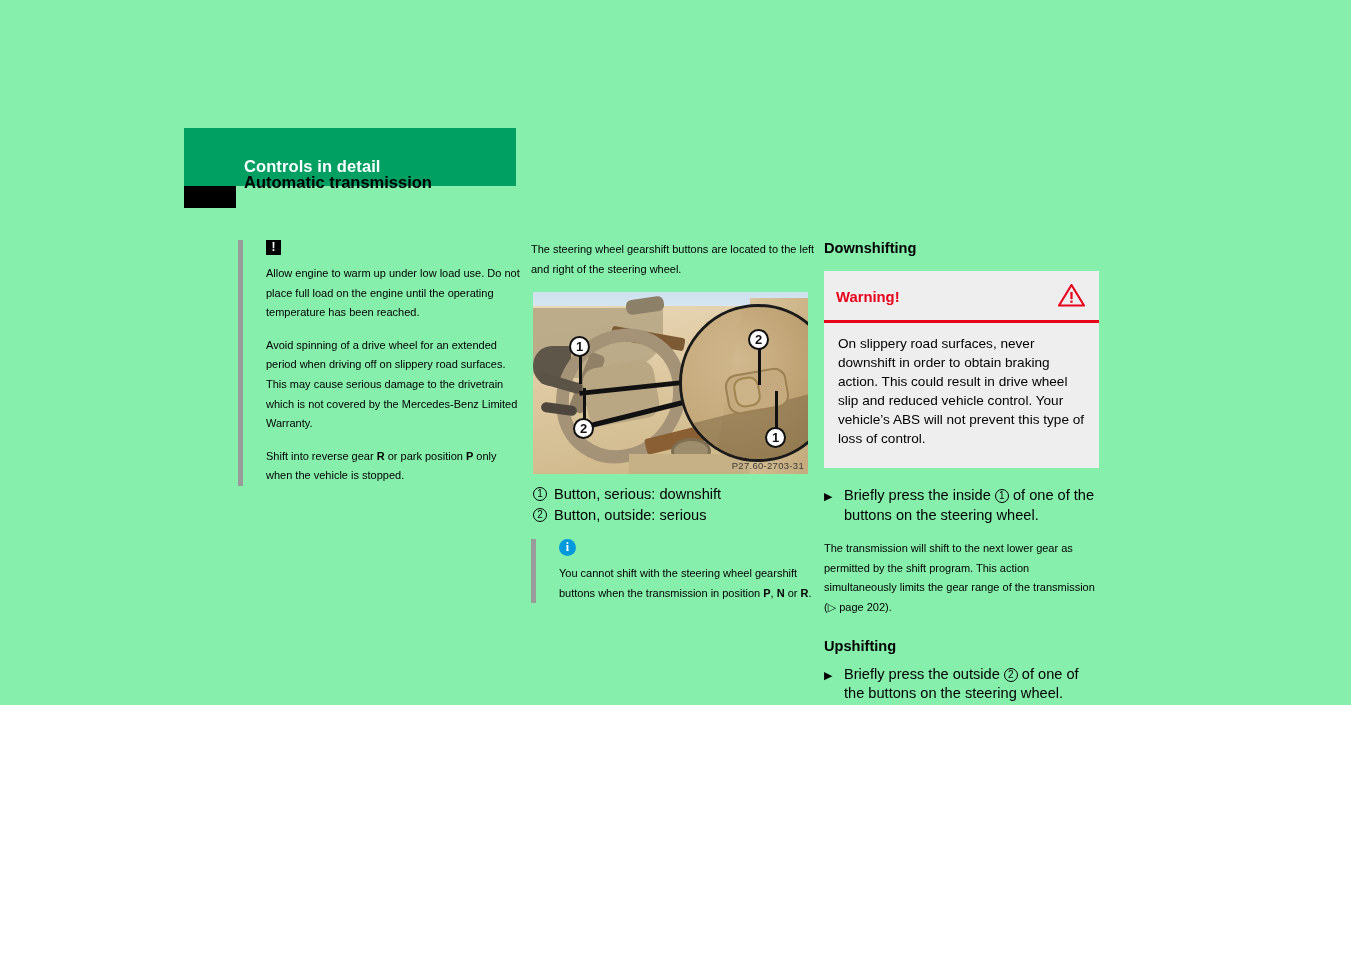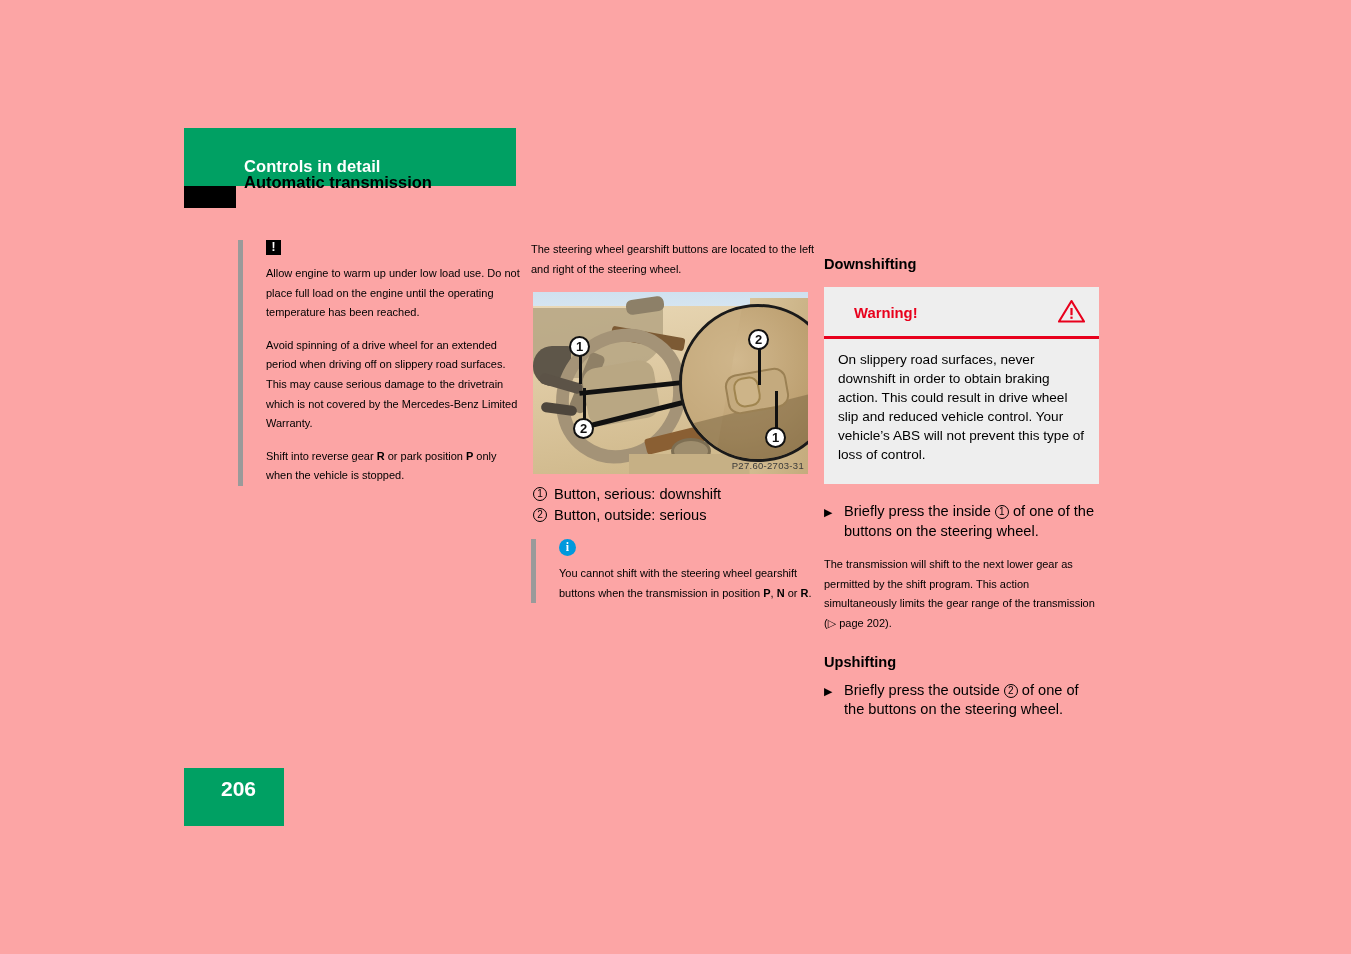--- a/index.html
+++ b/index.html
@@ -5,23 +5,23 @@
   * { box-sizing: border-box; }
   html, body {
     margin: 0; padding: 0;
     width: 1351px; height: 954px;
     background: #ffffff;
     font-family: "Liberation Sans", sans-serif;
     color: #000000;
   }
   #page {
     position: relative;
-    width: 1351px; height: 954px;
+    width: 1351px; height: 705px;
     overflow: hidden;
-    background: #fca5a5;
+    background: #86efac;
   }
 
   
   .hdr-green {
     position: absolute;
     left: 184px; top: 128px;
     width: 332px; height: 58px;
     background: #00a063;
   }
   .hdr-green-title {
@@ -283,39 +283,39 @@
     border: 1px solid #000;
     border-radius: 50%;
     font-size: 10px;
     line-height: 12.5px;
     text-align: center;
     vertical-align: 1px;
   }
 
   
   h3.sub {
-    margin: 16px 0 15px 0;
+    margin: 0 0 15px 0;
     font-size: 14.6px;
     font-weight: bold;
   }
   h3.sub2 {
     margin: 20px 0 11px 0;
     font-size: 14.6px;
     font-weight: bold;
   }
   .warnbox {
     background: #eeeeee;
     margin: 0 0 18px 0;
     width: 275px;
   }
   .warnbox-head {
     display: flex;
     align-items: center;
     justify-content: space-between;
-    padding: 12px 14px 9px 30px;
+    padding: 12px 14px 9px 12px;
     border-bottom: 3px solid #e8001c;
   }
   .warnbox-title {
     color: #e8001c;
     font-size: 14.8px;
     font-weight: bold;
   }
   .warnbox-body {
     padding: 11px 14px 20px 14px;
     font-size: 13.6px;

